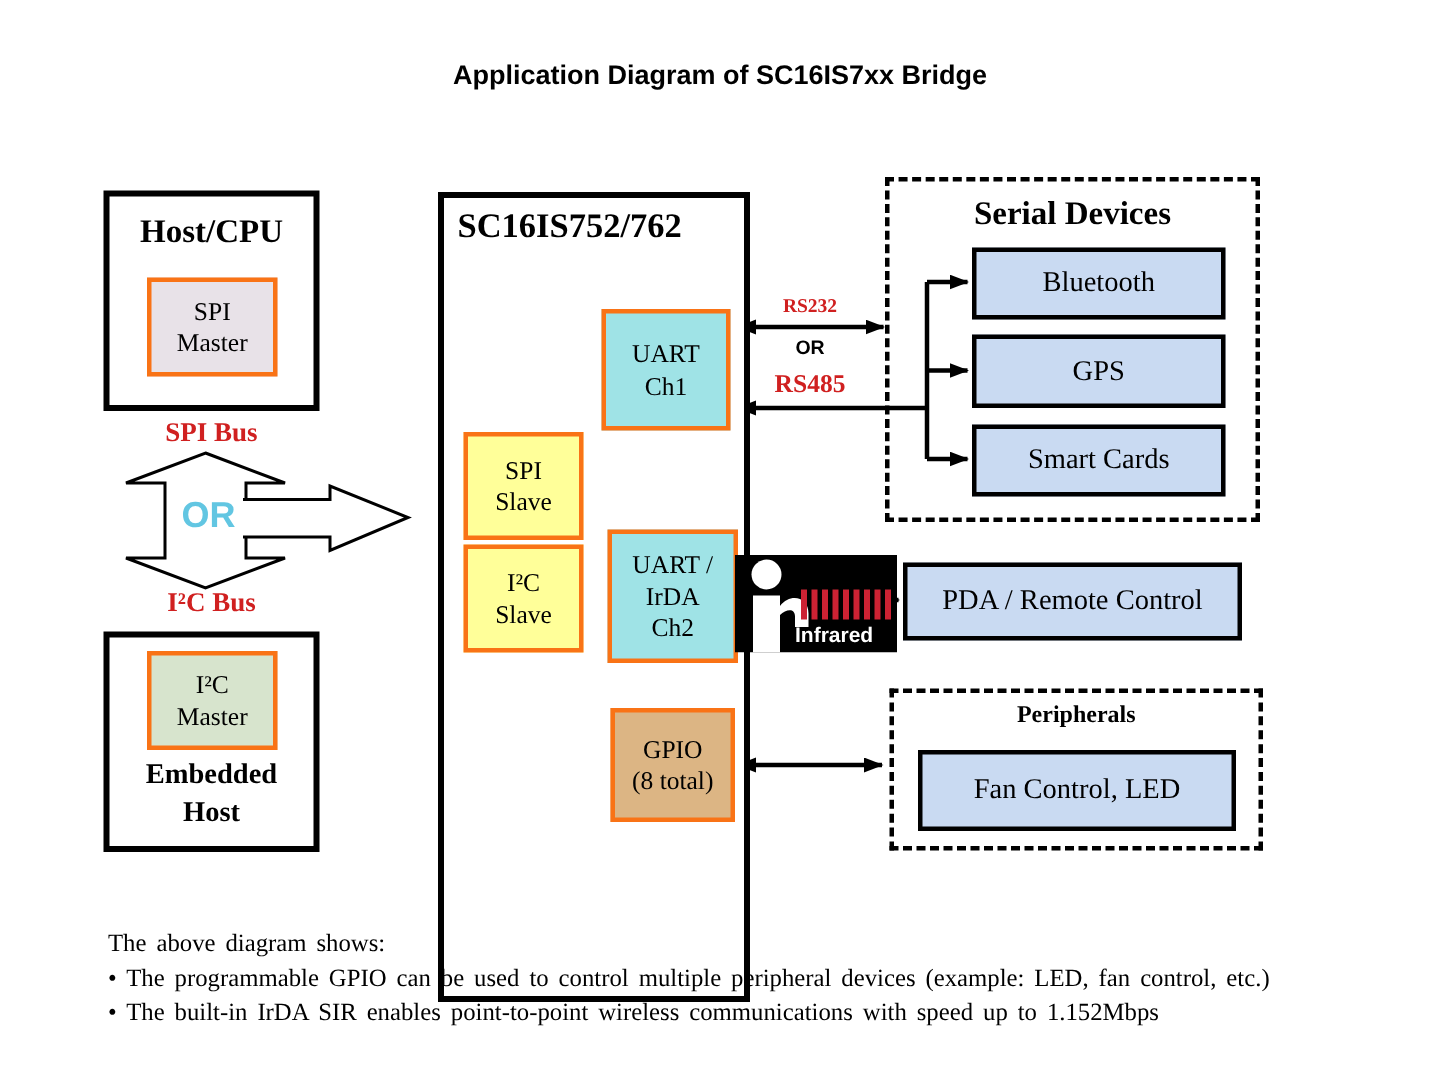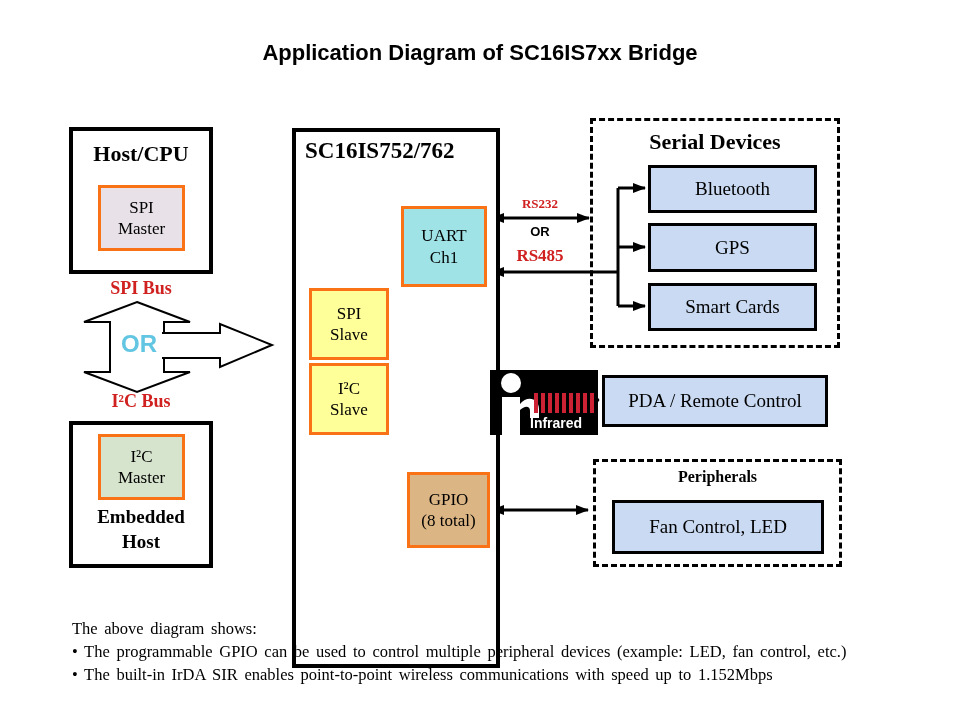--- a/index.html
+++ b/index.html
@@ -1,20 +1,20 @@
 <!DOCTYPE html>
 <html style="--red: #d02020; --or_blue: #62c6e2; --cyan: #9fe3e6; --yellow: #ffff99; --tan: #dcb584; --device_blue: #c9daf2; --master_pink: #e8e2e8; --master_green: #d7e4cd; --logo_red: #cc2233;"><head>
 <meta charset="utf-8">
 <style>
   html,body { margin:0; padding:0; background:#fff; }
   .canvas { position:relative; width:960px; height:720px; background:#fff;
             font-family:"Liberation Serif", serif; color:#000; overflow:hidden; }
   .abs { position:absolute; }
   .page-title { position:absolute; top:40px; left:0; width:100%; text-align:center;
-                font-family:"Liberation Sans", sans-serif; font-weight:bold; font-size:22px; }
+                font-family:"Liberation Sans", sans-serif; font-weight:bold; font-size:18px; }
   .outerbox { position:absolute; border:4px solid #000; background:#fff; box-sizing:border-box; }
   .module { position:absolute; border:3px solid #f97316; box-sizing:border-box;
             display:flex; align-items:center; justify-content:center; text-align:center;
             white-space:pre-line; font-size:17px; line-height:1.25; }
   .dashedbox { position:absolute; border:3px dashed #000; box-sizing:border-box; background:transparent; }
   .device { position:absolute; border:3px solid #000; background:var(--device_blue);
             box-sizing:border-box; display:flex; align-items:center; justify-content:center;
             font-size:19px; }
   .boxheading { position:absolute; left:0; width:100%; text-align:center; font-weight:bold; }
   .red-label { position:absolute; text-align:center; color:var(--red); font-weight:bold; font-size:18px; }
@@ -82,20 +82,23 @@
   </div>
 
   <div class="outerbox" style="left:292px;top:128px;width:208px;height:540px">
     <div class="abs" style="left:9px;top:6px;font-weight:bold;font-size:23px">SC16IS752/762</div>
     <div class="module fill-cyan" style="left:105px;top:74px;width:86px;height:81px">UART
 Ch1</div>
     <div class="module fill-yellow" style="left:13px;top:156px;width:80px;height:72px">SPI
 Slave</div>
     <div class="module fill-yellow" style="left:13px;top:231px;width:80px;height:72px">I²C
 Slave</div>
+    <div class="module fill-cyan" style="left:109px;top:221px;width:87px;height:89px">UART /
+IrDA
+Ch2</div>
     <div class="module fill-tan" style="left:111px;top:340px;width:83px;height:76px">GPIO
 (8 total)</div>
   </div>
 
   <div class="red-label" style="left:492px;top:196px;width:96px;font-size:13px">RS232</div>
   <div class="or-small" style="left:492px;top:224px;width:96px">OR</div>
   <div class="red-label" style="left:492px;top:246px;width:96px;font-size:17px">RS485</div>
 
   <div class="dashedbox" style="left:590px;top:118px;width:250px;height:230px">
     <div class="boxheading" style="top:8px;font-size:22px">Serial Devices</div>

